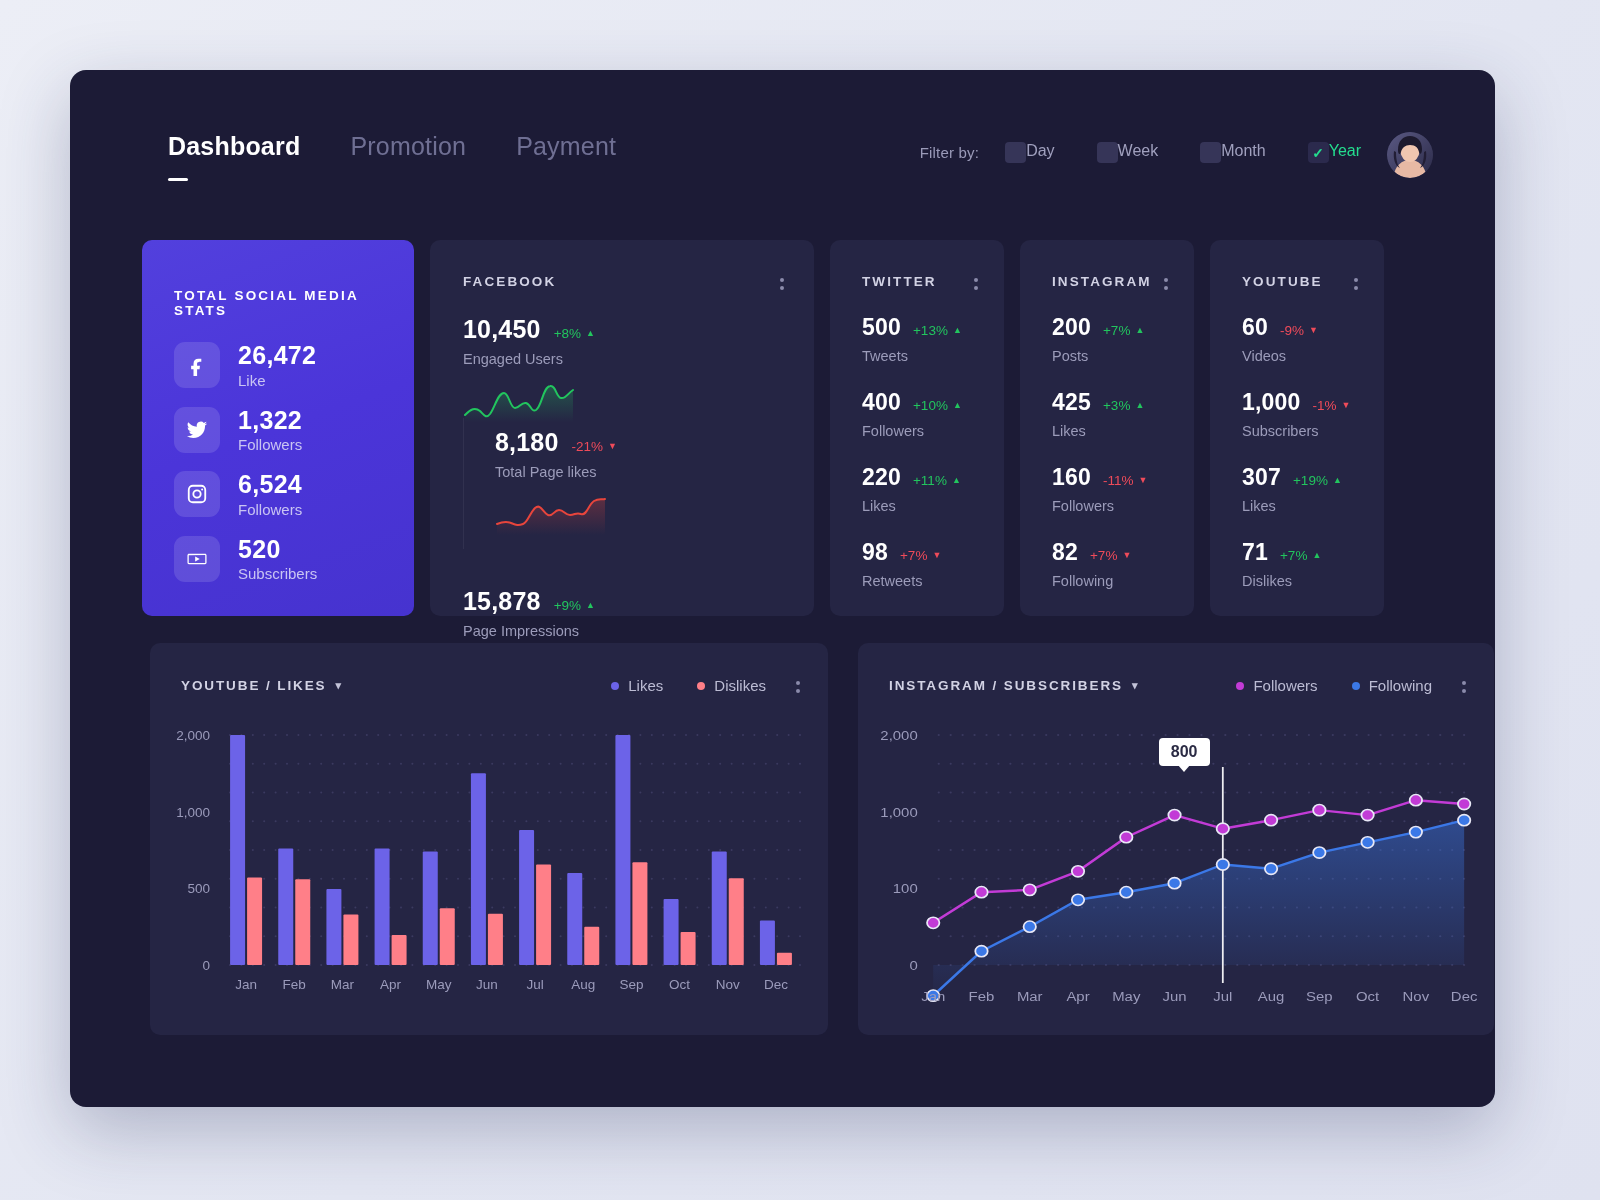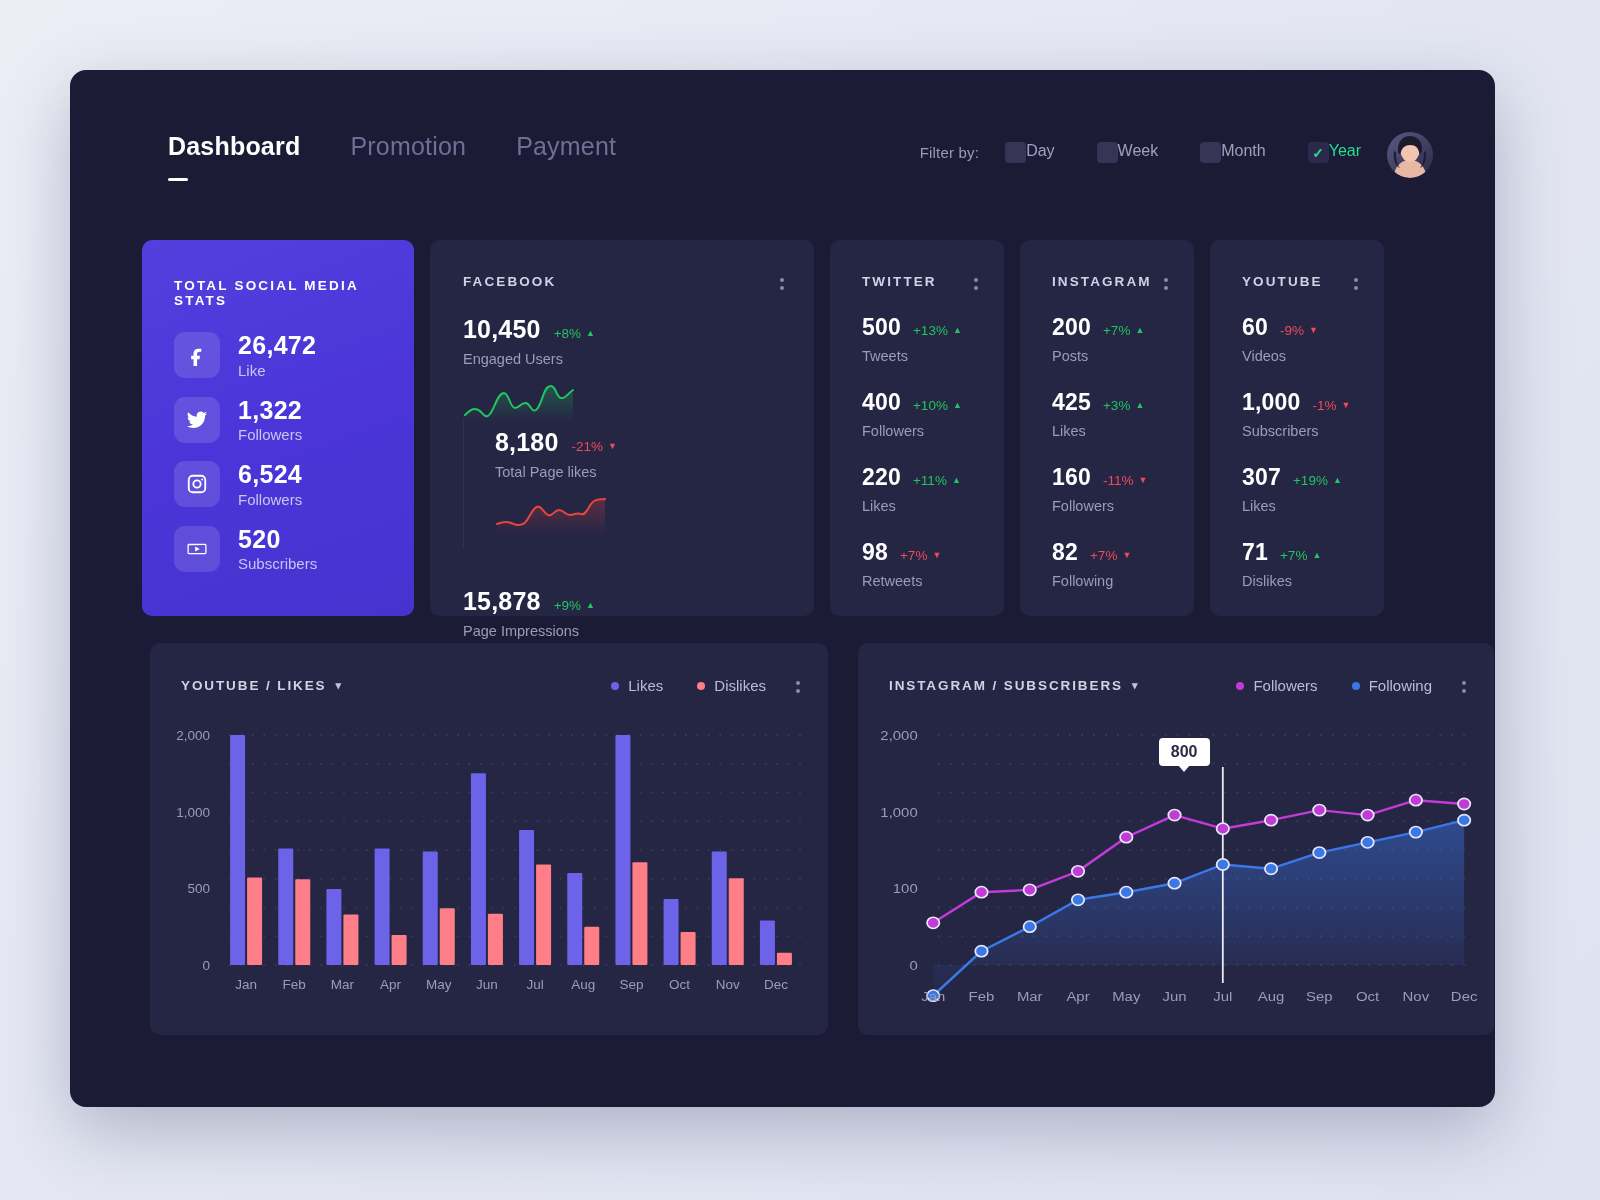--- a/index.html
+++ b/index.html
@@ -62,21 +62,21 @@
     font-size: 13.5px; font-weight: 700; letter-spacing: 2.1px; color: #d2d2e4;
   }
   .kebab { position: absolute; cursor: pointer; width: 4px; }
   .kebab i { display:block; width:4px; height:4px; border-radius:50%; background:#8b8bab; margin-bottom:4px; }
   .kebab i:last-child { margin-bottom:0; }
 
   
   .total-card {
     width: 272px; height: 376px;
     background: linear-gradient(160deg, #5240dd 0%, #4b35d9 50%, #4633cf 100%);
-    border-radius: 10px; padding: 38px 0 0 32px;
+    border-radius: 10px; padding: 48px 0 0 32px;
   }
   .total-card .card-title { color:#fff; letter-spacing:2.2px; }
   .total-list { margin-top: 24px; display:flex; flex-direction:column; gap: 18px; }
   .total-item { display:flex; align-items:center; gap: 18px; }
   .sicon {
     width: 46px; height: 46px; border-radius: 11px; background: rgba(255,255,255,.13);
     display:flex; align-items:center; justify-content:center; flex: none;
   }
   .sicon svg { width: 22px; height: 22px; fill: #fff; }
   .total-num { font-size: 25px; font-weight: 700; color:#fff; line-height: 1.1; letter-spacing:.3px; }

